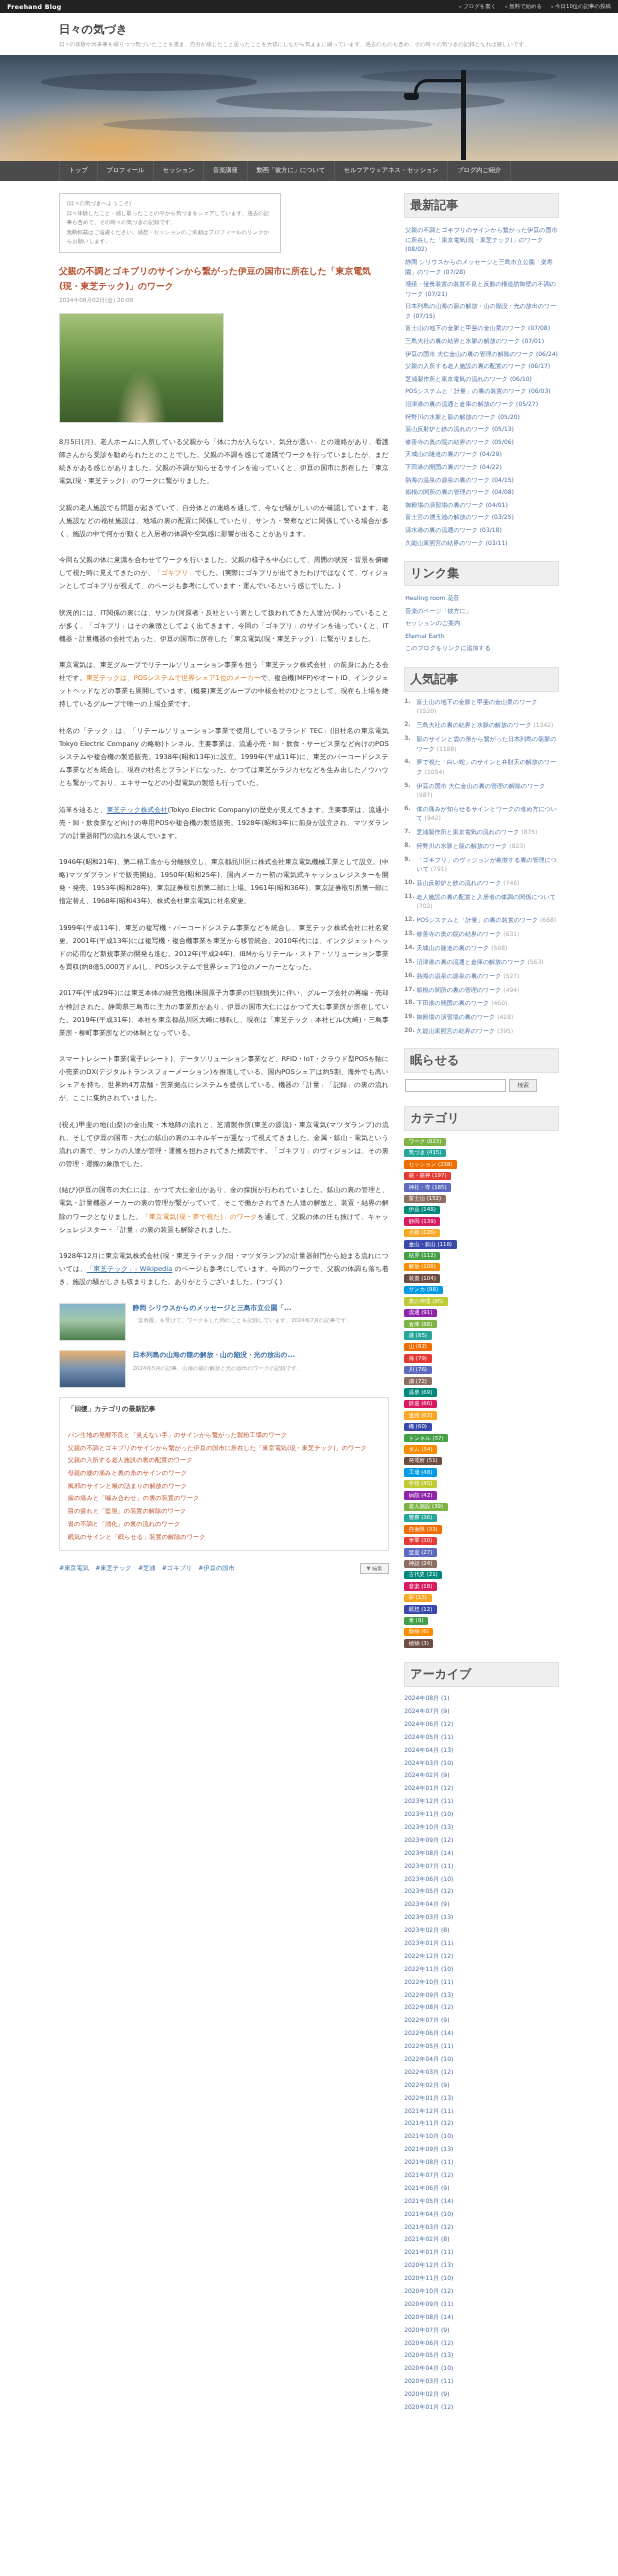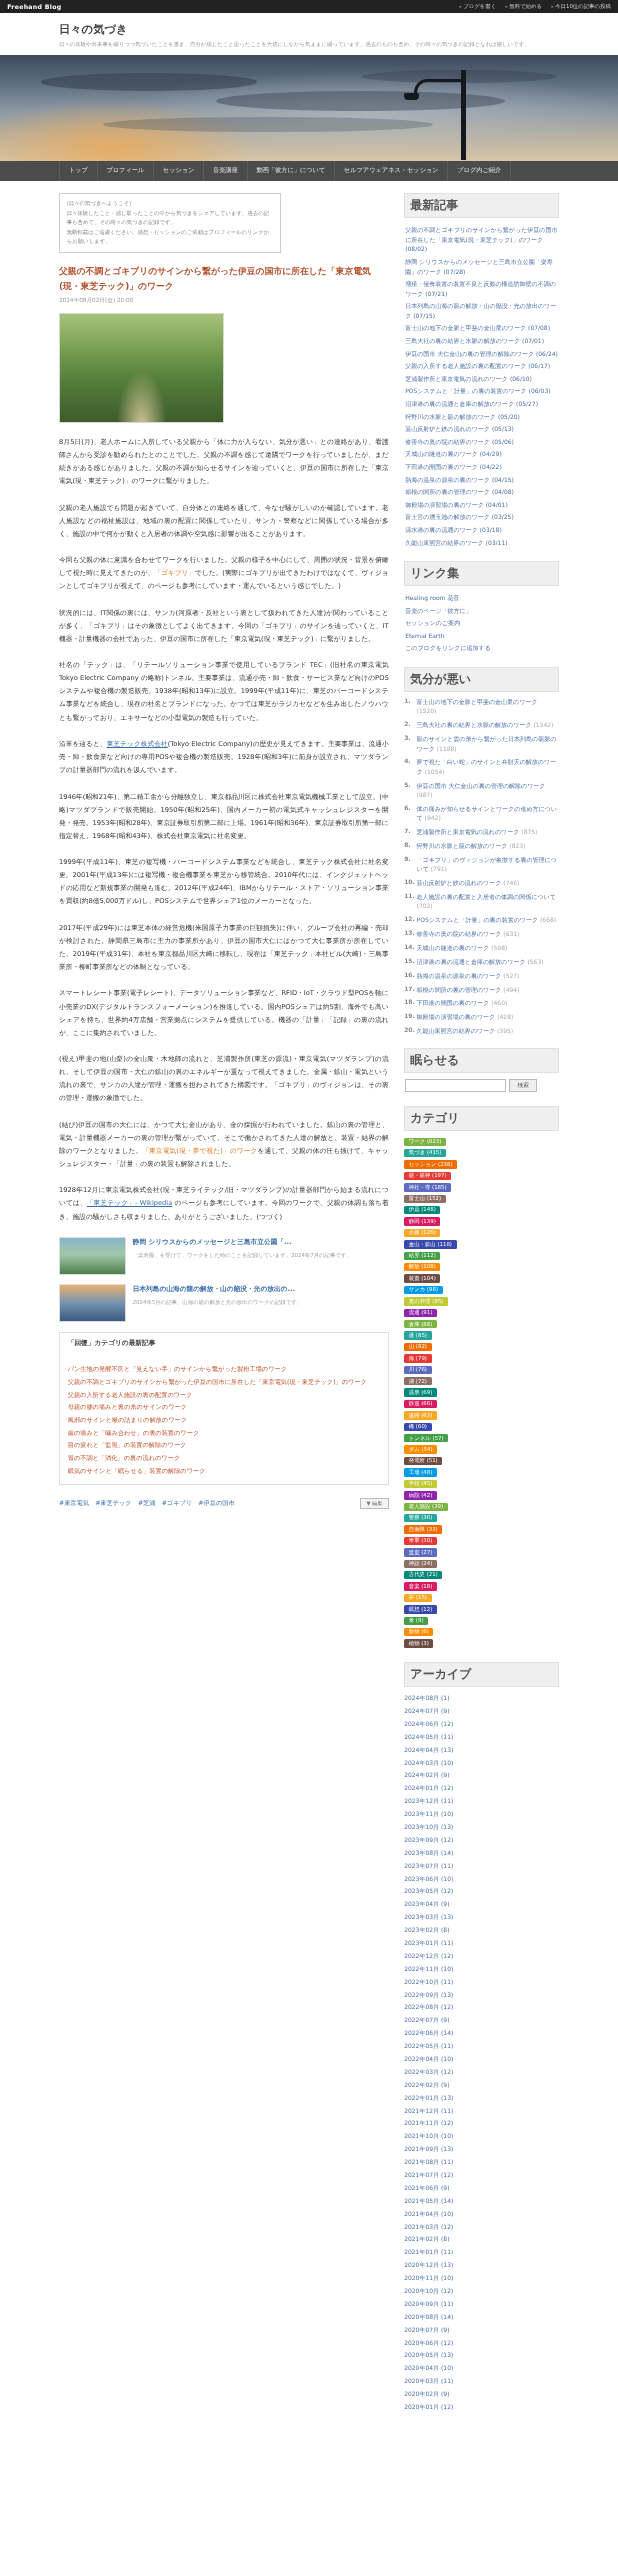--- a/index.html
+++ b/index.html
@@ -151,20 +151,21 @@
       <h1 class="post-title">父親の不調とゴキブリのサインから繋がった伊豆の国市に所在した「東京電気(現・東芝テック)」のワーク</h1>
       <div class="post-date">2024年08月02日(金) 20:00</div>
 
       <div class="post-img"></div>
 
       <div id="post-body">
           <p class="para"><span class="seg-n">8月5日(月)、老人ホームに入所している父親から「体に力が入らない、気分が悪い」との連絡があり、看護師さんから受診を勧められたとのことでした。父親の不調を感じて遠隔でワークを行っていましたが、まだ続きがある感じがありました。父親の不調が知らせるサインを辿っていくと、伊豆の国市に所在した「東京電気(現・東芝テック)」のワークに繋がりました。</span></p>
           <p class="para"><span class="seg-n">父親の老人施設でも問題が起きていて、自分体との連絡を通して、今なぜ騒がしいのか確認しています。老人施設などの福祉施設は、地域の裏の配置に関係していたり、サンカ・警察などに関係している場合が多く、施設の中で何かが動くと入居者の体調や空気感に影響が出ることがあります。</span></p>
           <p class="para"><span class="seg-n">今回も父親の体に意識を合わせてワークを行いました。父親の様子を中心にして、周囲の状況・背景を俯瞰して視た時に見えてきたのが、</span><span class="seg-o">「ゴキブリ」</span><span class="seg-n">でした。(実際にゴキブリが出てきたわけではなくて、ヴィジョンとしてゴキブリが視えて、のページも参考にしています・運んでいるという感じでした。)</span></p>
           <p class="para"><span class="seg-n">状況的には、IT関係の裏には、サンカ(河原者・反社という裏として扱われてきた人達)が関わっていることが多く、「ゴキブリ」はその象徴としてよく出てきます。今回の「ゴキブリ」のサインを辿っていくと、IT機器・計量機器の会社であった、伊豆の国市に所在した「東京電気(現・東芝テック)」に繋がりました。</span></p>
+          <p class="para"><span class="seg-n">東京電気は、東芝グループでリテールソリューション事業を担う「東芝テック株式会社」の前身にあたる会社です。</span><span class="seg-o">東芝テックは、POSシステムで世界シェア1位のメーカー</span><span class="seg-n">で、複合機(MFP)やオートID、インクジェットヘッドなどの事業も展開しています。(概要)東芝グループの中核会社のひとつとして、現在も上場を維持しているグループで唯一の上場企業です。</span></p>
           <p class="para"><span class="seg-n">社名の「テック」は、「リテールソリューション事業で使用しているブランド TEC」(旧社名の東京電気 Tokyo Electric Company の略称)トンネル。主要事業は、流通小売・卸・飲食・サービス業など向けのPOSシステムや複合機の製造販売。1938年(昭和13年)に設立。1999年(平成11年)に、東芝のバーコードシステム事業などを統合し、現在の社名とブランドになった。かつては東芝がラジカセなどを生み出したノウハウとも繋がっており、エキサーなどの小型電気の製造も行っていた。</span></p>
           <p class="para"><span class="seg-n">沿革を辿ると、</span><span class="seg-l">東芝テック株式会社</span><span class="seg-n">(Tokyo Electric Company)の歴史が見えてきます。主要事業は、流通小売・卸・飲食業など向けの専用POSや複合機の製造販売。1928年(昭和3年)に前身が設立され、マツダランプの計量器部門の流れを汲んでいます。</span></p>
           <p class="para"><span class="seg-n">1946年(昭和21年)、第二精工舎から分離独立し、東京都品川区に株式会社東京電気機械工業として設立。(中略)マツダブランドで販売開始。1950年(昭和25年)、国内メーカー初の電気式キャッシュレジスターを開発・発売。1953年(昭和28年)、東京証券取引所第二部に上場。1961年(昭和36年)、東京証券取引所第一部に指定替え。1968年(昭和43年)、株式会社東京電気に社名変更。</span></p>
           <p class="para"><span class="seg-n">1999年(平成11年)、東芝の複写機・バーコードシステム事業などを統合し、東芝テック株式会社に社名変更。2001年(平成13年)には複写機・複合機事業を東芝から移管統合。2010年代には、インクジェットヘッドの応用など新規事業の開発も進む。2012年(平成24年)、IBMからリテール・ストア・ソリューション事業を買収(約8億5,000万ドル)し、POSシステムで世界シェア1位のメーカーとなった。</span></p>
           <p class="para"><span class="seg-n">2017年(平成29年)には東芝本体の経営危機(米国原子力事業の巨額損失)に伴い、グループ会社の再編・売却が検討された。静岡県三島市に主力の事業所があり、伊豆の国市大仁にはかつて大仁事業所が所在していた。2019年(平成31年)、本社を東京都品川区大崎に移転し、現在は「東芝テック」本社ビル(大崎)・三島事業所・柳町事業所などの体制となっている。</span></p>
           <p class="para"><span class="seg-n">スマートレシート事業(電子レシート)、データソリューション事業など、RFID・IoT・クラウド型POSを軸に小売業のDX(デジタルトランスフォーメーション)を推進している。国内POSシェアは約5割、海外でも高いシェアを持ち、世界約4万店舗・営業拠点にシステムを提供している。機器の「計量」「記録」の裏の流れが、ここに集約されていました。</span></p>
           <p class="para"><span class="seg-n">(視え)甲斐の地(山梨)の金山衆・木地師の流れと、芝浦製作所(東芝の源流)・東京電気(マツダランプ)の流れ、そして伊豆の国市・大仁の鉱山の裏のエネルギーが重なって視えてきました。金属・鉱山・電気という流れの裏で、サンカの人達が管理・運搬を担わされてきた構図です。「ゴキブリ」のヴィジョンは、その裏の管理・運搬の象徴でした。</span></p>
           <p class="para"><span class="seg-n">(結び)伊豆の国市の大仁には、かつて大仁金山があり、金の採掘が行われていました。鉱山の裏の管理と、電気・計量機器メーカーの裏の管理が繋がっていて、そこで働かされてきた人達の解放と、装置・結界の解除のワークとなりました。</span><span class="seg-o">「東京電気(現・夢で視た)」のワーク</span><span class="seg-n">を通して、父親の体の圧も抜けて、キャッシュレジスター・「計量」の裏の装置も解除されました。</span></p>
           <p class="para"><span class="seg-n">1928年12月に東京電気株式会社(現・東芝ライテック/旧・マツダランプ)の計量器部門から始まる流れについては、</span><span class="seg-l">「東芝テック」- Wikipedia</span><span class="seg-n"> のページも参考にしています。今回のワークで、父親の体調も落ち着き、施設の騒がしさも収まりました。ありがとうございました。(つづく)</span></p>
         </div>
@@ -248,21 +249,21 @@
         <div id="sb-links">
             <a class="sb-link">Healing room 花音</a>
             <a class="sb-link">音楽のページ「彼方に」</a>
             <a class="sb-link">セッションのご案内</a>
             <a class="sb-link">Eternal Earth</a>
             <a class="sb-link">このブログをリンクに追加する</a>
           </div>
       </div>
 
       <div class="sb-sec">
-        <div class="sb-head">気分が悪い</div>
+        <div class="sb-head">人気記事</div>
         <div id="sb-popular">
             <div class="pop-item">
               <span class="pop-num">1.</span>
               <span class="pop-text">富士山の地下の金脈と甲斐の金山衆のワーク <span class="pop-count">(1520)</span></span>
             </div>
             <div class="pop-item">
               <span class="pop-num">2.</span>
               <span class="pop-text">三島大社の裏の結界と水脈の解放のワーク <span class="pop-count">(1342)</span></span>
             </div>
             <div class="pop-item">

